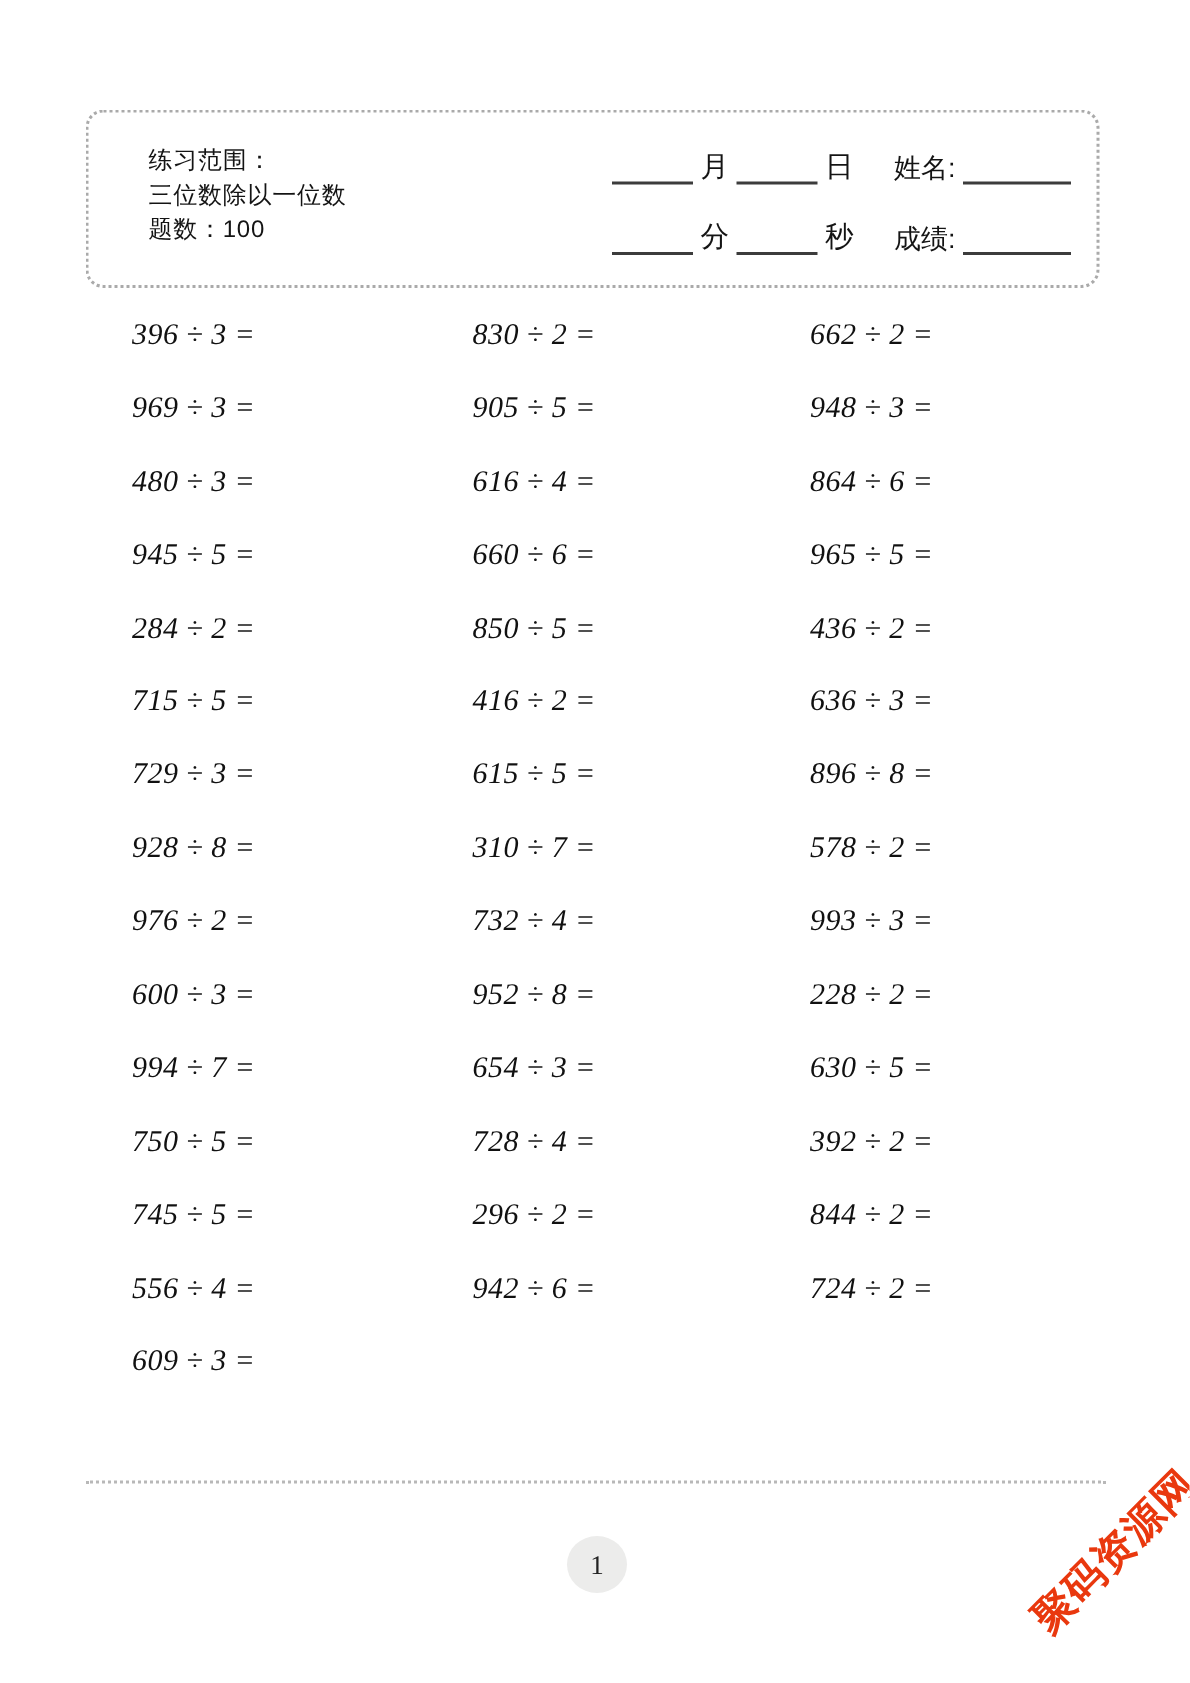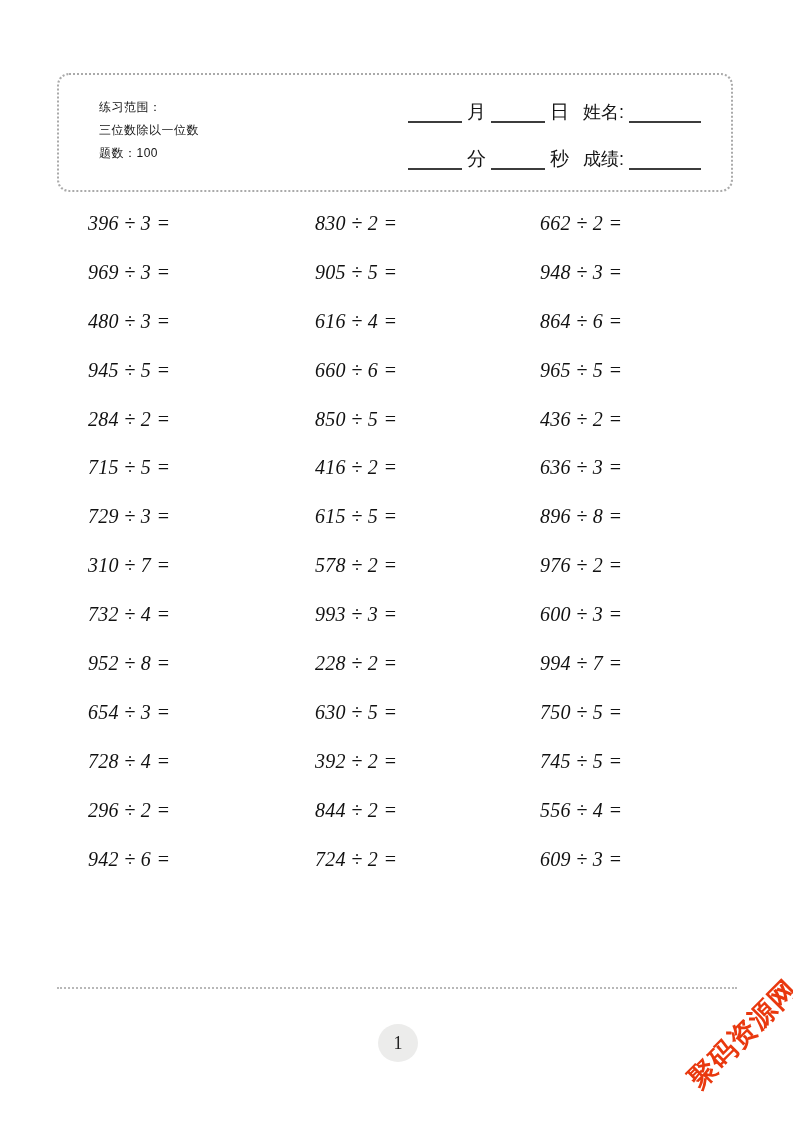--- a/index.html
+++ b/index.html
@@ -18,21 +18,21 @@
     position: absolute;
     left: 57px; top: 73px;
     width: 676px; height: 119px;
     box-sizing: border-box;
     border: 2px dotted #aaaaaa;
     border-radius: 12px;
   }
   .header-left {
     position: absolute;
     left: 40px; top: 21px;
-    font-size: 12px;
+    font-size: 16px;
     line-height: 23px;
     color: #141414;
     letter-spacing: 0.5px;
   }
   .header-right {
     position: absolute;
     left: 344px; top: 22px;
     font-size: 19px;
     color: #141414;
   }
@@ -45,21 +45,21 @@
   }
   .blank {
     display: inline-block;
     width: 54px;
     border-bottom: 2px solid #3c3c3c;
     height: 18px;
     margin: 0 5px;
   }
   .blank.wide { width: 72px; margin-right: 0; }
   .lbl { line-height: 22px; }
-  .lbl.pair { margin-left: 14px; font-size: 18px; }
+  .lbl.pair { margin-left: 27px; font-size: 18px; }
 
   
   .problems-grid {
     position: absolute;
     left: 88px; top: 199px; right: 50px;
     display: grid;
     grid-template-columns: 227px 225px 1fr;
     grid-auto-rows: 48.9px;
     font-family: "Liberation Serif", serif;
     font-size: 20px;
@@ -153,20 +153,21 @@
       <div class="problem">965 ÷ 5 =</div>
       <div class="problem">284 ÷ 2 =</div>
       <div class="problem">850 ÷ 5 =</div>
       <div class="problem">436 ÷ 2 =</div>
       <div class="problem">715 ÷ 5 =</div>
       <div class="problem">416 ÷ 2 =</div>
       <div class="problem">636 ÷ 3 =</div>
       <div class="problem">729 ÷ 3 =</div>
       <div class="problem">615 ÷ 5 =</div>
       <div class="problem">896 ÷ 8 =</div>
+      <div class="problem">928 ÷ 8 =</div>
       <div class="problem">310 ÷ 7 =</div>
       <div class="problem">578 ÷ 2 =</div>
       <div class="problem">976 ÷ 2 =</div>
       <div class="problem">732 ÷ 4 =</div>
       <div class="problem">993 ÷ 3 =</div>
       <div class="problem">600 ÷ 3 =</div>
       <div class="problem">952 ÷ 8 =</div>
       <div class="problem">228 ÷ 2 =</div>
       <div class="problem">994 ÷ 7 =</div>
       <div class="problem">654 ÷ 3 =</div>

